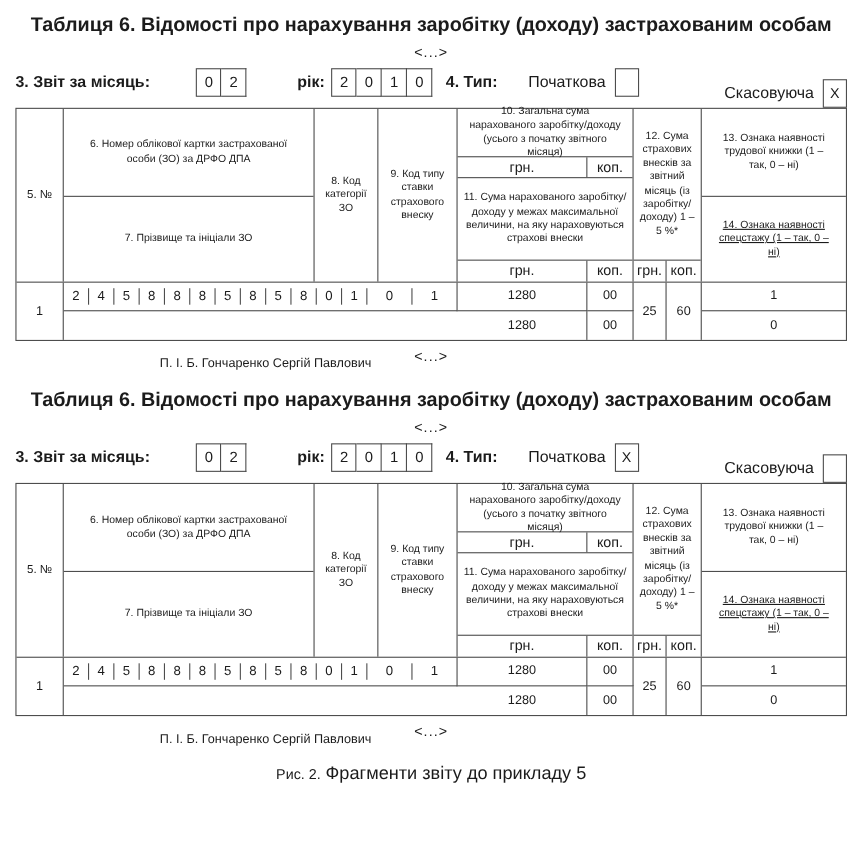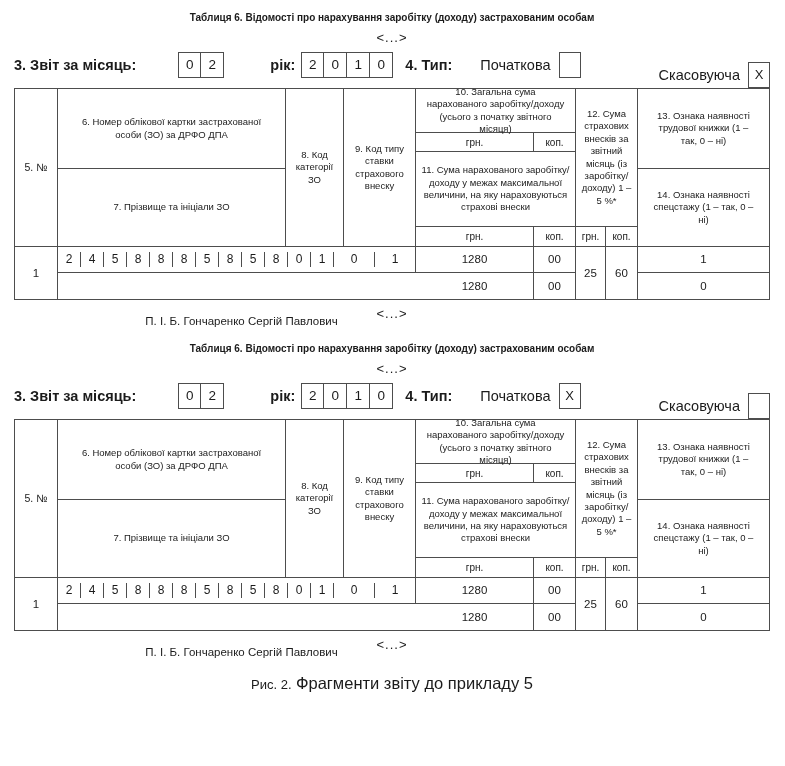--- a/index.html
+++ b/index.html
@@ -2,21 +2,21 @@
 <html><head>
 <meta charset="utf-8">
 <style>
   :root { --bc: #4d4d4d; --tc: #1b1b1b; }
   * { margin: 0; padding: 0; box-sizing: border-box; }
   html, body { width: 785px; height: 766px; background: #fff; overflow: hidden; }
   body { font-family: "Liberation Sans", sans-serif; color: var(--tc); }
   .page { padding: 6px 14px 0; }
   .frag { width: 756px; margin-bottom: 22px; }
 
-  .frag-title { text-align: center; font-weight: bold; font-size: 10px; margin: 6px 0 0; }
+  .frag-title { text-align: center; font-weight: bold; font-size: 18px; margin: 6px 0 0; }
   .ellipsis { text-align: center; font-size: 13px; margin: 7px 0 4px; letter-spacing: 1px; }
   .ellipsis.bottom { margin: 6px 0 0; }
 
   
   .report-row { display: flex; align-items: center; height: 27px; margin: 6px 0 10px; font-size: 14.5px; }
   .lbl-bold { font-weight: bold; }
   .boxes { display: flex; }
   .rbox { width: 23px; height: 26px; border: 1px solid var(--bc); border-left: none;
           display: flex; align-items: center; justify-content: center; font-size: 13.5px; }
   .boxes .rbox:first-child { border-left: 1px solid var(--bc); }
@@ -42,24 +42,24 @@
   .h-7 { flex: 1; }
   .h-8 { width: 58px; padding: 0 8px; }
   .h-9 { width: 72px; padding: 0 6px; }
   .h-1011 { width: 160px; display: flex; flex-direction: column; }
   .h-10 { height: 44px; border-bottom: 1px solid var(--bc); padding: 0 8px; }
   .h-11 { flex: 1; border-bottom: 1px solid var(--bc); padding: 0 4px; }
   .h-12 { width: 62px; display: flex; flex-direction: column; }
   .h-12t { flex: 1; border-bottom: 1px solid var(--bc); padding: 0 4px; }
   .h-1314 { flex: 1; display: flex; flex-direction: column; }
   .h-13 { height: 80px; border-bottom: 1px solid var(--bc); padding: 0 12px; }
-  .h-14 { flex: 1; padding: 0 12px; }
+  .h-14 { flex: 1; padding: 0 12px; text-decoration: underline; }
   .hk { height: 19px; display: flex; border-bottom: 1px solid var(--bc); }
   .hk.hk-last { border-bottom: none; }
-  .hk span { display: flex; align-items: center; justify-content: center; font-size: 10px; }
+  .hk span { display: flex; align-items: center; justify-content: center; font-size: 13px; }
   .h-1011 .hk span:first-child { width: 118px; border-right: 1px solid var(--bc); }
   .h-1011 .hk span:last-child { flex: 1; }
   .h-12 .hk span:first-child { width: 30px; border-right: 1px solid var(--bc); }
   .h-12 .hk span:last-child { flex: 1; }
 
   .t6-body { display: grid; grid-template-columns: 43px 228px 58px 72px 118px 42px 30px 32px 1fr;
              grid-template-rows: 26px 26px; }
   .t6-body > div { border-right: 1px solid var(--bc); display: flex; align-items: center;
                    justify-content: center; font-size: 11.5px; }
   .bb { border-bottom: 1px solid var(--bc); }

